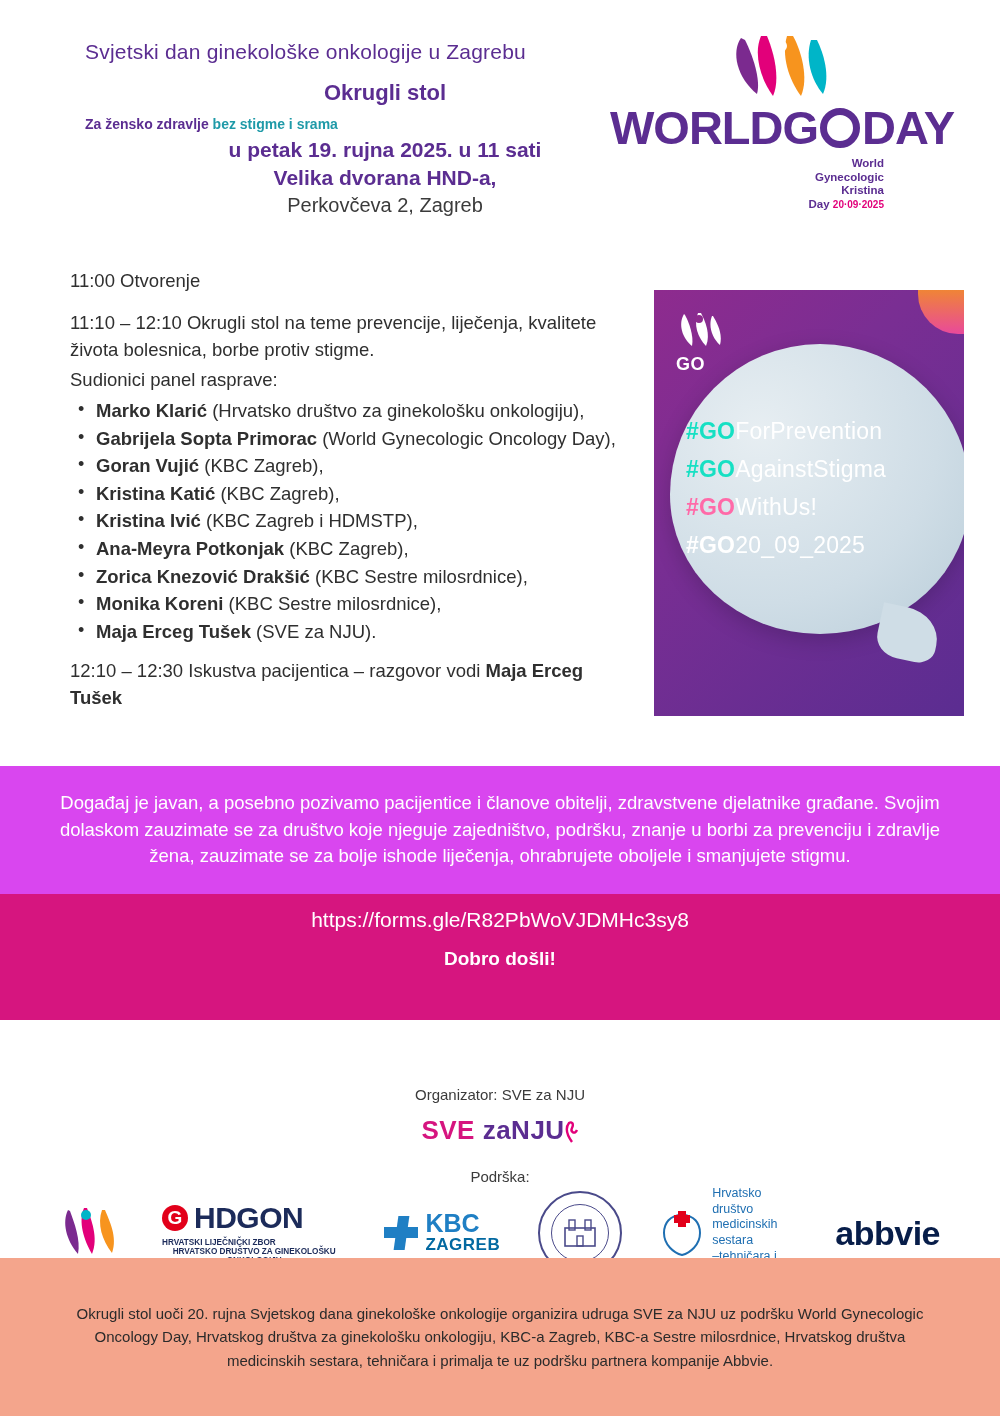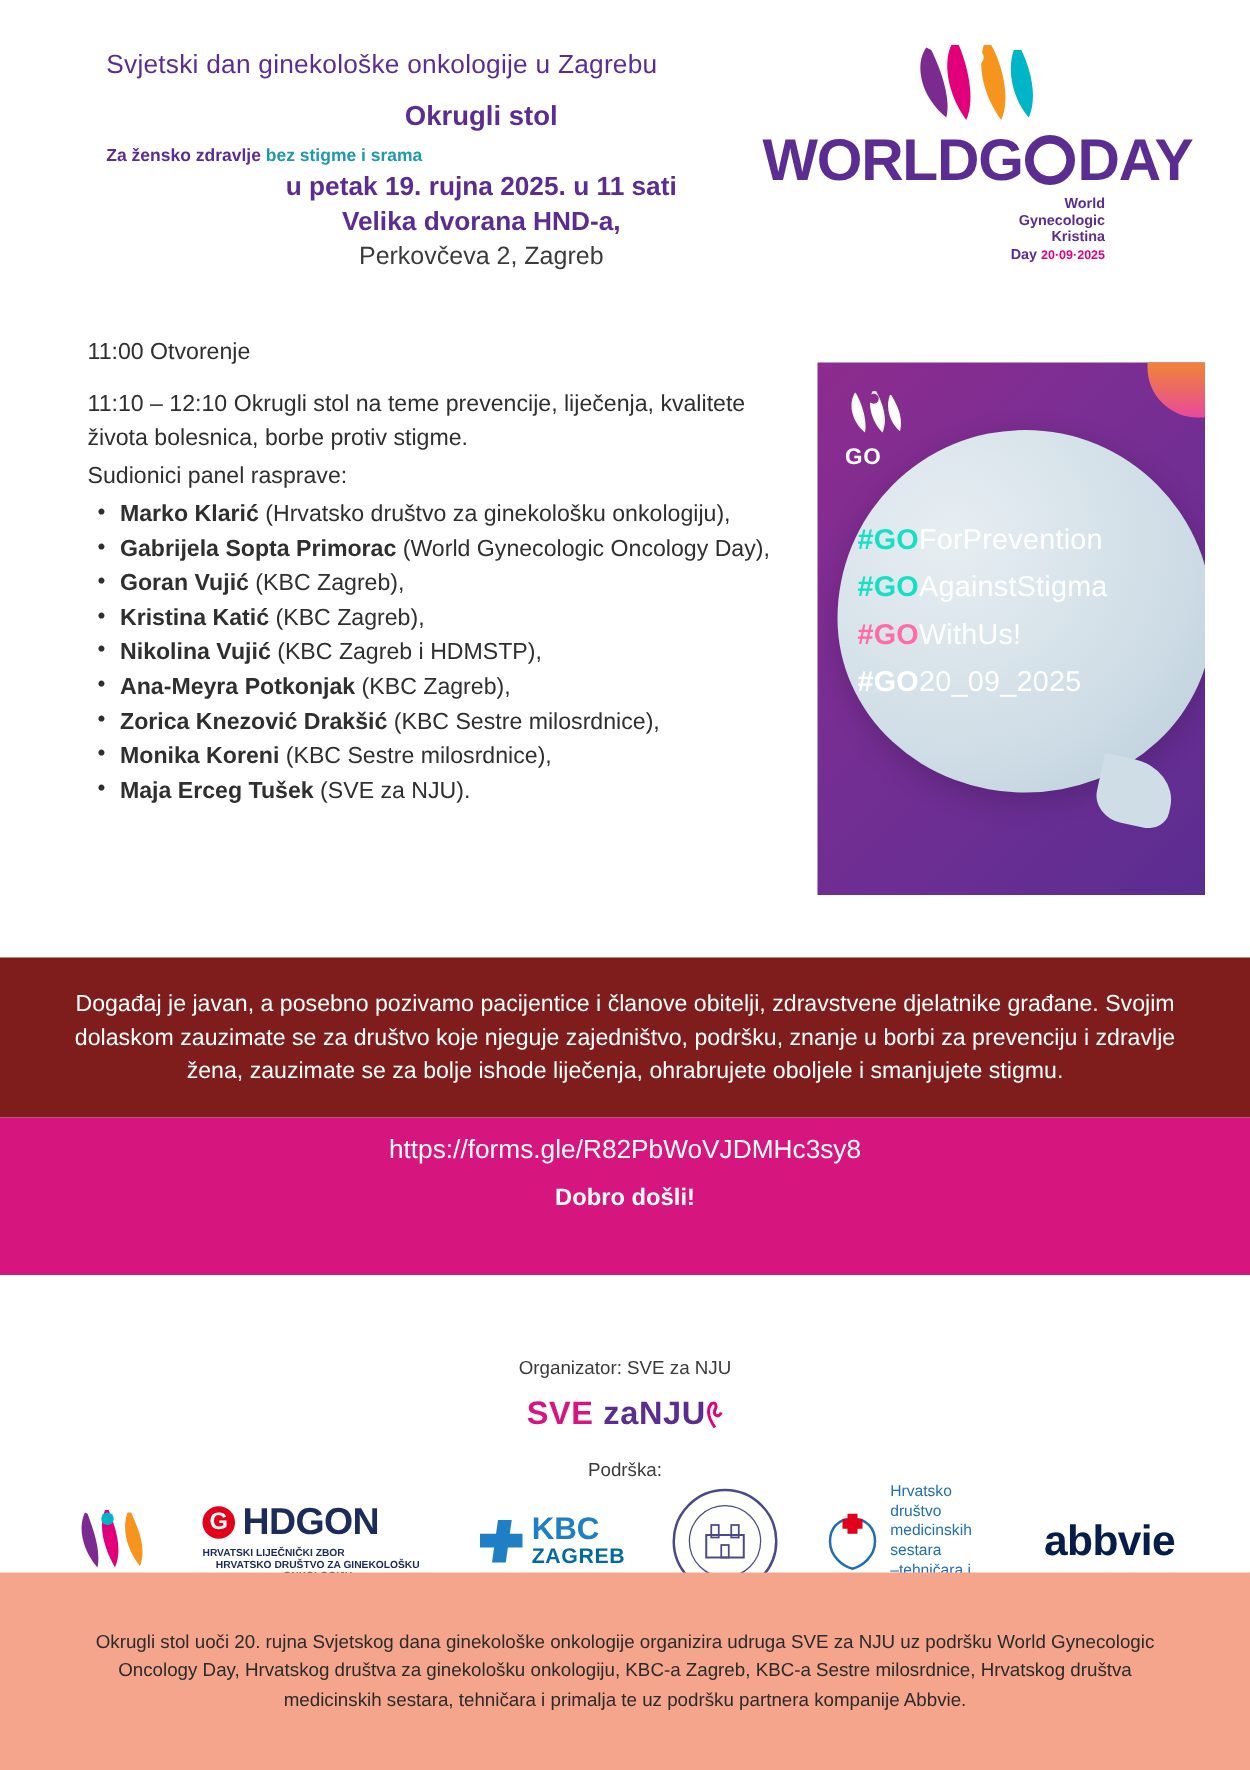--- a/index.html
+++ b/index.html
@@ -87,21 +87,21 @@
   .tags div { font-size: 23px; font-weight: 400; color: #ffffff; margin-bottom: 11px; letter-spacing:.2px;}
   .tags .go { font-weight: 700; }
   .t1 .go { color: #16e0c3; } .t1 { color: #16e0c3; }
   .t2 .go { color: #16e0c3; } .t2 { color: #c9c9e8; }
   .t3 .go { color: #ff6aa8; } .t3 { color: #f0c0d6; }
   .t4 .go { color: #ffffff; } .t4 { color: #ffffff; }
 
   
   .band-teal {
     position: absolute; left: 0; top: 766px; width: 1000px; height: 128px;
-    background: #7f1d1d; color: #fff; display: flex; align-items: center; justify-content: center;
+    background: #d946ef; color: #fff; display: flex; align-items: center; justify-content: center;
   }
   .band-teal p {
     width: 900px; text-align: center; font-size: 18.5px; line-height: 1.45;
   }
   
   .band-pink {
     position: absolute; left: 0; top: 894px; width: 1000px; height: 126px;
     background: #d6157f; color: #fff; text-align: center; padding-top: 14px;
   }
   .band-pink .l1 { font-size: 18px; margin-bottom: 18px; }
@@ -209,26 +209,27 @@
   <div class="content">
     <div class="prog">
       <p>11:00 Otvorenje</p>
       <p style="margin-bottom:4px;">11:10 – 12:10 Okrugli stol na teme prevencije, liječenja, kvalitete života bolesnica, borbe protiv stigme.</p>
       <p style="margin-bottom:6px;">Sudionici panel rasprave:</p>
       <ul class="panel">
         <li><b>Marko Klarić</b><span> (Hrvatsko društvo za ginekološku onkologiju),</span></li>
         <li><b>Gabrijela Sopta Primorac</b><span> (World Gynecologic Oncology Day),</span></li>
         <li><b>Goran Vujić</b><span> (KBC Zagreb),</span></li>
         <li><b>Kristina Katić</b><span> (KBC Zagreb),</span></li>
-        <li><b>Nikolina Vujić</b><span> (KBC Zagreb i HDMSTP),</span></li>
+        <li><b>Kristina Ivić</b><span> (KBC Zagreb i HDMSTP),</span></li>
         <li><b>Ana-Meyra Potkonjak</b><span> (KBC Zagreb),</span></li>
         <li><b>Zorica Knezović Drakšić</b><span> (KBC Sestre milosrdnice),</span></li>
         <li><b>Monika Koreni</b><span> (KBC Sestre milosrdnice),</span></li>
         <li><b>Maja Erceg Tušek</b><span> (SVE za NJU).</span></li>
       </ul>
+      <p><span>12:10 – 12:30 Iskustva pacijentica – razgovor vodi </span><b>Maja Erceg Tušek</b></p>
     </div>
   </div>
 
   <div class="promo">
     <div class="bubble"></div>
     <div class="promo-mark">
       <svg width="46" height="36" viewBox="0 0 46 36">
         <path d="M8 2 C2 12 6 26 16 34 C18 24 13 10 9 3 Z" fill="#ffffff"></path>
         <path d="M22 1 C17 12 22 26 30 34 C35 22 29 9 25 1 Z" fill="#ffffff"></path>
         <path d="M36 4 C32 14 36 26 44 33 C47 21 41 11 37 4 Z" fill="#ffffff"></path>

